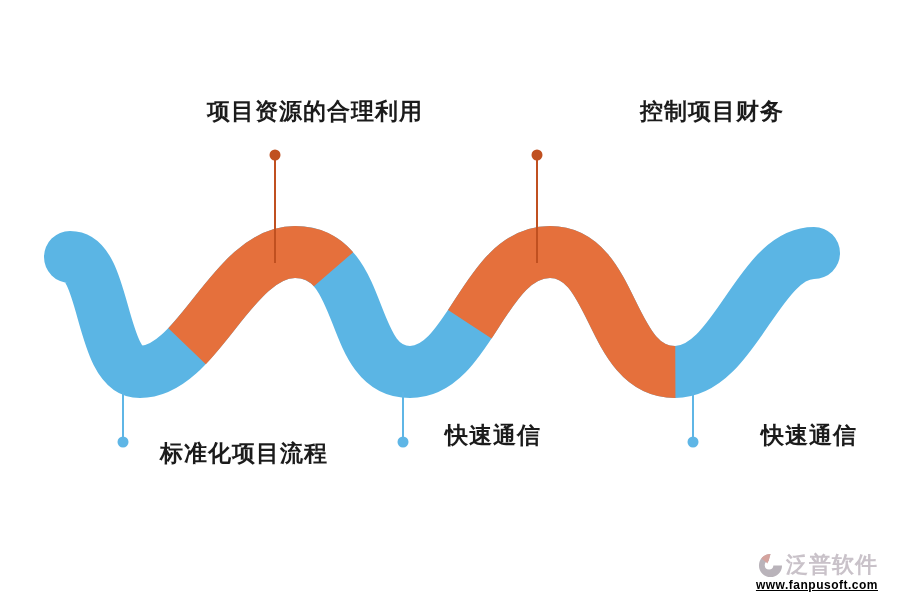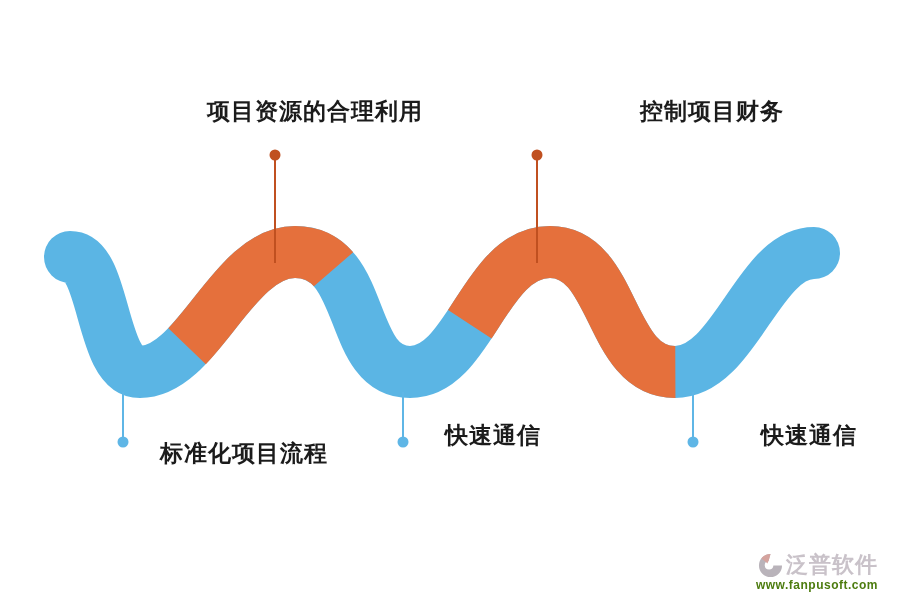--- a/index.html
+++ b/index.html
@@ -28,21 +28,21 @@
     position:absolute;right:14px;bottom:8px;
     text-align:right;
   }
   .watermark .row{
     display:flex;align-items:center;justify-content:flex-end;gap:3px;
   }
   .brand{
     font-weight:bold;font-size:22px;color:#c9c2c9;letter-spacing:1px;
   }
   .url{
-    font-weight:bold;font-size:12px;color:#4d7c0f;letter-spacing:0.5px;margin-top:-2px;
+    font-weight:bold;font-size:12px;color:#000000;letter-spacing:0.5px;margin-top:-2px;text-decoration:underline;
   }
 </style>
 </head>
 <body>
 
 <div class="canvas">
 
   <svg class="wave" width="900" height="600" viewBox="0 0 900 600">
 
     <path id="snake-blue" d="M 70 257 C 106 257 100 372 140 372 C 198 372 232 252 295 252 C 368 252 346 372 410 372 C 470 372 484 252 550 252 C 616 252 608 372 675 372 C 735 372 758 253 814 253" fill="none" stroke-width="52" stroke-linecap="round" stroke="#5bb5e4"></path>

